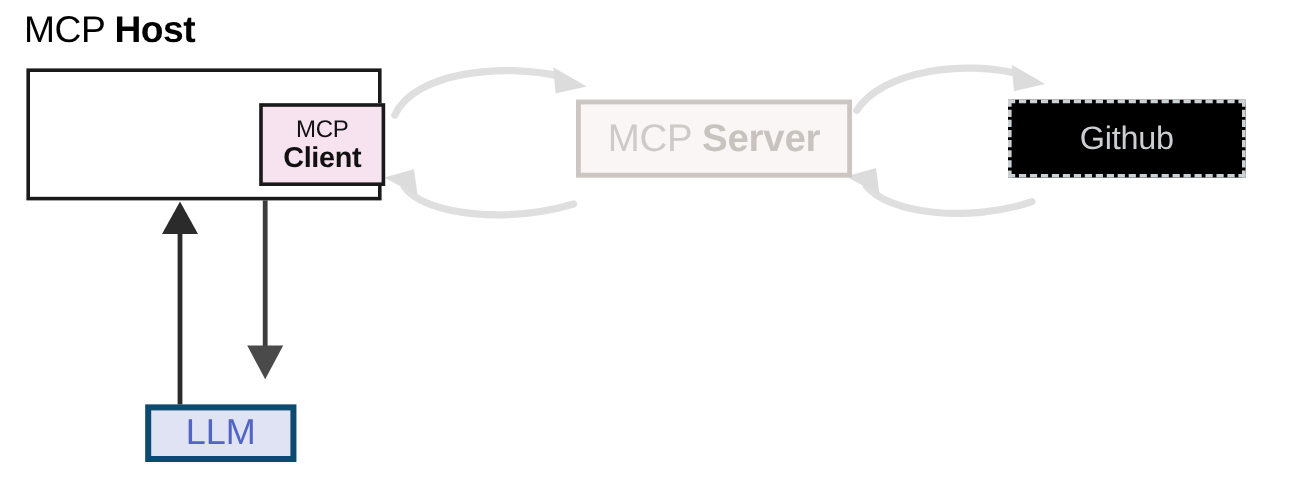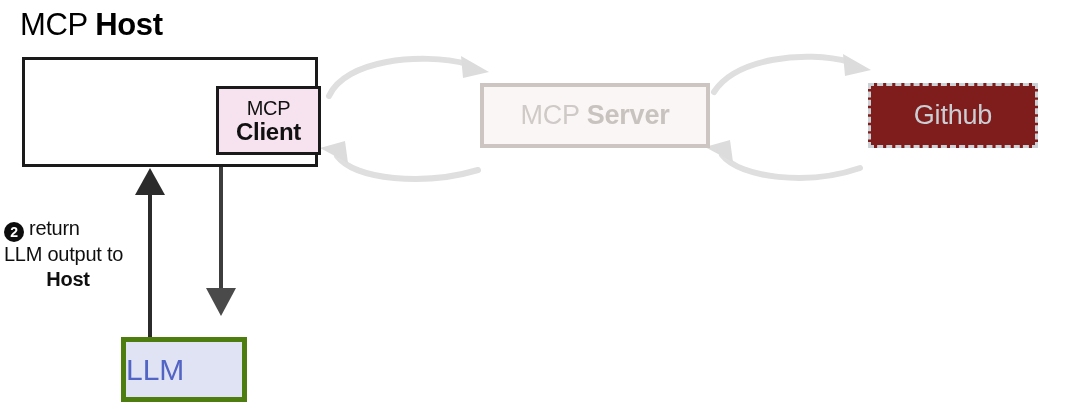--- a/index.html
+++ b/index.html
@@ -81,59 +81,60 @@
     height: 65px;
     border: 4px solid #ccc5c2;
     background: #faf6f5;
     box-sizing: border-box;
     display: flex;
     align-items: center;
     justify-content: center;
     white-space: nowrap;
   }
   #mcp-server-box .txt {
-    font-size: 27px;
+    font-size: 32px;
     letter-spacing: -0.2px;
     color: #cfcac7;
   }
   #mcp-server-box .light { font-weight: 400; }
   #mcp-server-box .strong { font-weight: 700; color: #c9c3c0; }
 
   
   #github-box {
-    left: 868px;
+    left: 840px;
     top: 83px;
-    width: 170px;
+    width: 198px;
     height: 65px;
     border: 3px dashed #ccd1d6;
-    background: #7f1d1d;
+    background: #000000;
     box-sizing: border-box;
     display: flex;
     align-items: center;
     justify-content: center;
     white-space: nowrap;
   }
   #github-box .txt {
     font-size: 27px;
     font-weight: 400;
     letter-spacing: -0.2px;
     color: #cbcfd4;
   }
 
   
   #llm-box {
     left: 121px;
     top: 337px;
     width: 126px;
-    height: 65px;
-    border: 5px solid #4d7c0f;
+    height: 48px;
+    border: 5px solid #0c4a6e;
     background: #dfe3f4;
     box-sizing: border-box;
     display: flex;
     align-items: center;
+    justify-content: center;
   }
   #llm-box .txt {
     font-size: 30px;
     font-weight: 400;
     letter-spacing: 0px;
     color: #5264c4;
   }
 
   
   .caption {
@@ -238,19 +239,14 @@
 
   <div class="abs" id="github-box">
     <span class="txt">Github</span>
   </div>
 
   <div class="abs" id="llm-box">
     <span class="txt">LLM</span>
   </div>
 
 
-  <div class="abs caption" id="caption-2">
-    <span class="line-a"><span class="num">2</span><span class="light">return</span></span>
-    <span class="line-b light">LLM output to</span>
-    <span class="line-c strong">Host</span>
-  </div>
 
 </div>
 
 </body></html>

